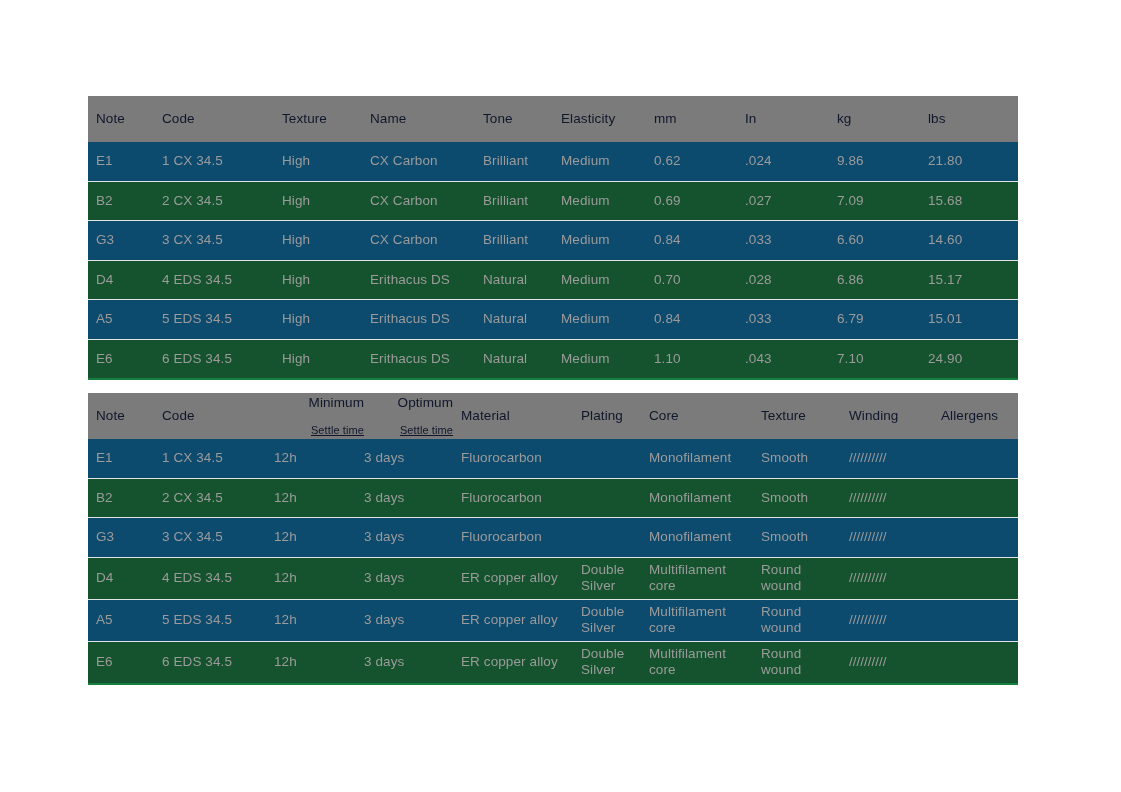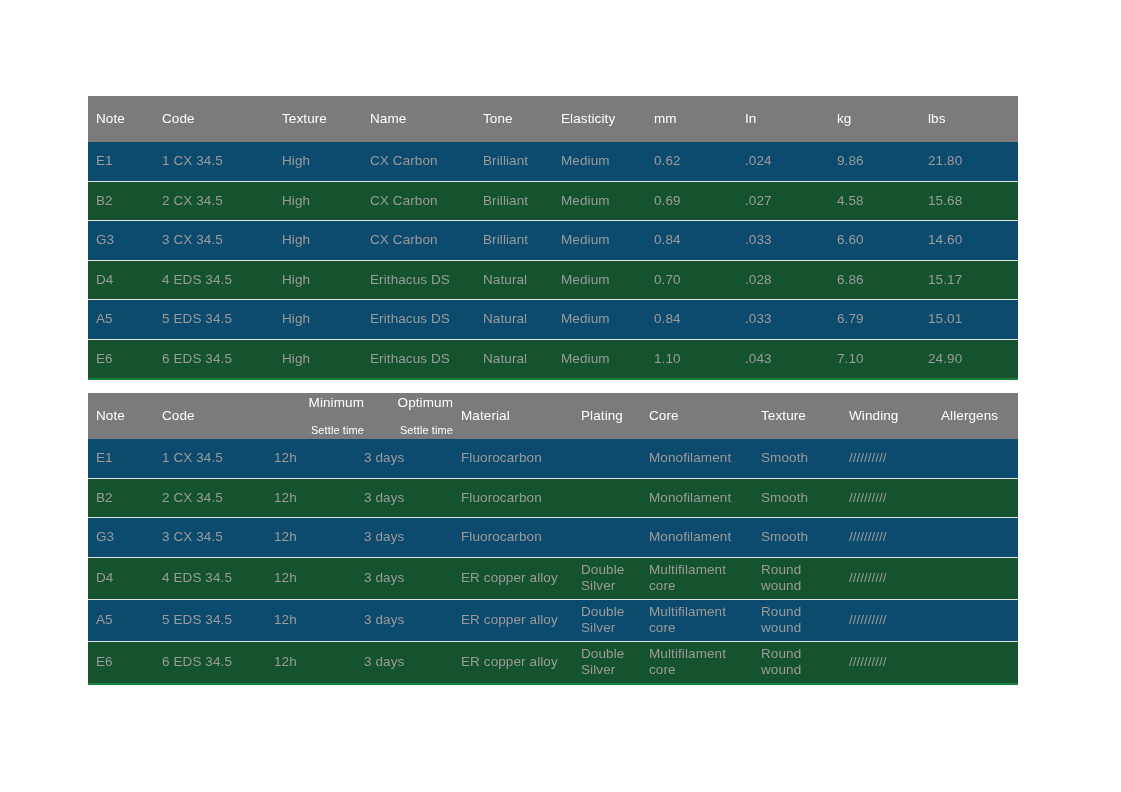--- a/index.html
+++ b/index.html
@@ -23,36 +23,36 @@
     left: 88px;
     width: 930px;
     border-collapse: collapse;
     table-layout: fixed;
   }
   #table-strings { top: 96px; }
   #table-construction { top: 393px; }
 
   .spec-table thead th {
     background: #7b7b7b;
-    color: #ffffff;
+    color: #0f172a;
     font-size: 13.5px;
     font-weight: normal;
     text-align: left;
     padding: 0 0 0 8px;
     height: 46px;
     vertical-align: middle;
     line-height: 1.15;
     letter-spacing: 0.1px;
   }
   .spec-table thead th.centered {
     text-align: right;
     padding-left: 0;
   }
   .th-main { display: block; font-size: 13.5px; }
-  .th-sub  { display: block; font-size: 11px; margin-top: 13px; }
+  .th-sub  { display: block; font-size: 11px; margin-top: 13px; text-decoration: underline; }
 
   .spec-table tbody td {
     font-size: 13.5px;
     color: #9b9b9b;
     padding: 0 0 0 8px;
     height: 38.5px;
     vertical-align: middle;
     border-bottom: 1px solid #e3e3e3;
     line-height: 1.18;
     letter-spacing: 0.1px;
@@ -135,21 +135,21 @@
         </tr>
         <tr class="even">
           <td><span>B2</span></td>
           <td><span>2 CX 34.5</span></td>
           <td><span>High</span></td>
           <td><span>CX Carbon</span></td>
           <td><span>Brilliant</span></td>
           <td><span>Medium</span></td>
           <td><span>0.69</span></td>
           <td><span>.027</span></td>
-          <td><span>4.58</span></td>
+          <td><span>7.09</span></td>
           <td><span>15.68</span></td>
         </tr>
         <tr class="odd">
           <td><span>G3</span></td>
           <td><span>3 CX 34.5</span></td>
           <td><span>High</span></td>
           <td><span>CX Carbon</span></td>
           <td><span>Brilliant</span></td>
           <td><span>Medium</span></td>
           <td><span>0.84</span></td>

